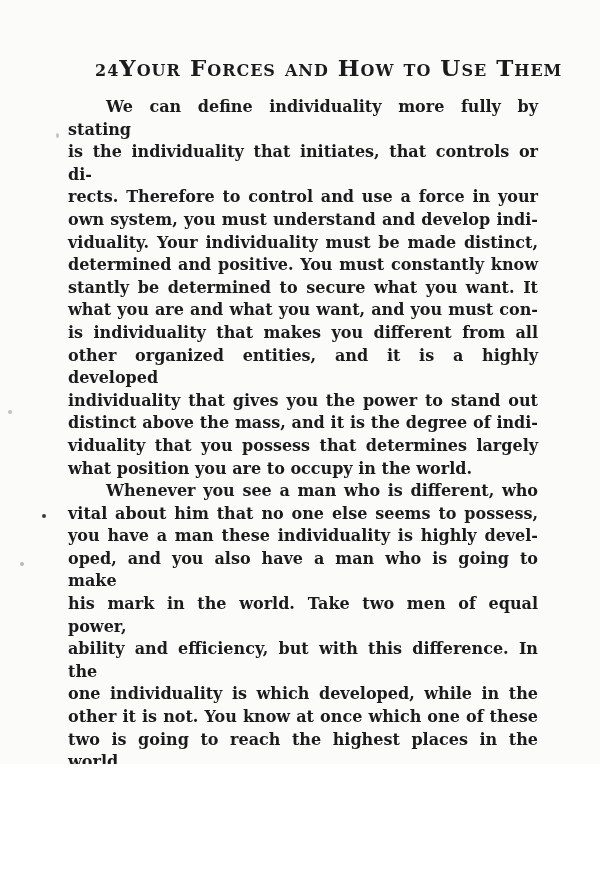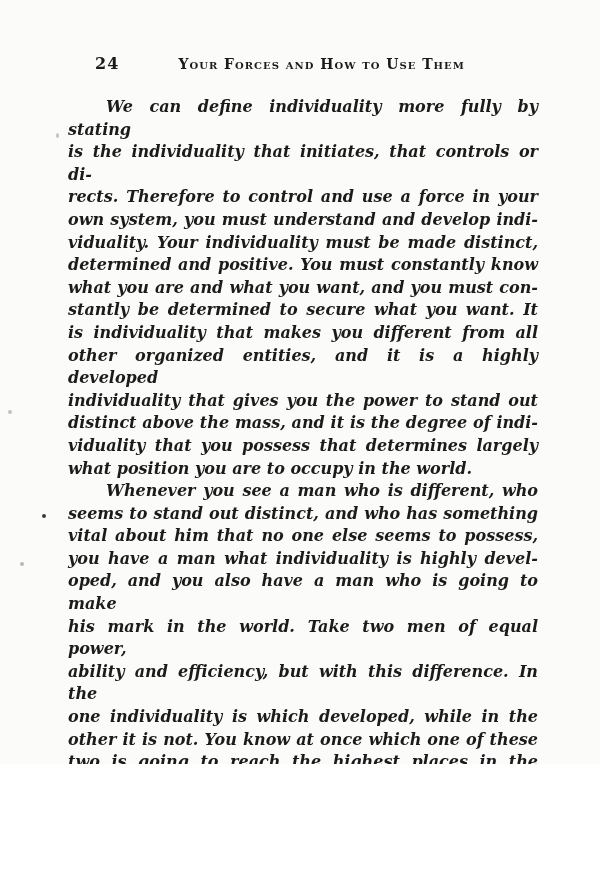--- a/index.html
+++ b/index.html
@@ -25,40 +25,39 @@
   .page-number {
     margin-left: 27px;
     font-size: 16px;
     letter-spacing: 1px;
   }
   .running-title {
     flex: 1;
     text-align: center;
     padding-right: 14px;
     font-variant: small-caps;
-    font-size: 14px;
+    font-size: 23px;
     letter-spacing: 1px;
     white-space: nowrap;
   }
   
   .text-block {
     position: absolute;
     top: 96px;
     left: 68px;
     width: 470px;
     font-size: 16px;
     line-height: 22.6px;
     font-weight: bold;
   }
   .para { margin: 0; }
   .ln {
     display: block;
     text-align: justify;
     text-align-last: justify;
-    font-style: italic;
   }
   .ln.first { text-indent: 38px; }
   .ln.plast { text-align-last: left; }
   
   .speck { position: absolute; border-radius: 50%; }
   .speck.s1 { left: 42px;  top: 514px; width: 4px; height: 4px; background: #3a3a3a; }
   .speck.s2 { left: 3px;   top: 782px; width: 7px; height: 4px; background: #4a4a4a; border-radius: 1px; }
   .speck.s3 { left: 5px;   top: 788px; width: 5px; height: 3px; background: #6a6a6a; border-radius: 1px; }
   .speck.s4 { left: 8px;   top: 410px; width: 4px; height: 4px; background: #c2c2c2; }
   .speck.s5 { left: 20px;  top: 562px; width: 4px; height: 4px; background: #b8b8b8; }
@@ -76,34 +75,33 @@
   </div>
 
   <div class="text-block">
     <div class="para">
       <span class="ln first">We can define individuality more fully by stating</span>
       <span class="ln">is the individuality that initiates, that controls or di-</span>
       <span class="ln">rects.  Therefore to control and use a force in your</span>
       <span class="ln">own system, you must understand and develop indi-</span>
       <span class="ln">viduality.  Your individuality must be made distinct,</span>
       <span class="ln">determined and positive.  You must constantly know</span>
+      <span class="ln">stantly be determined to secure what you want.  It</span>
       <span class="ln">what you are and what you want, and you must con-</span>
-      <span class="ln">stantly be determined to secure what you want.  It</span>
       <span class="ln">is individuality that makes you different from all</span>
       <span class="ln">other organized entities, and it is a highly developed</span>
       <span class="ln">individuality that gives you the power to stand out</span>
       <span class="ln">distinct above the mass, and it is the degree of indi-</span>
       <span class="ln">viduality that you possess that determines largely</span>
       <span class="ln plast">what position you are to occupy in the world.</span>
     </div>
     <div class="para">
       <span class="ln first">Whenever you see a man who is different, who</span>
-      <span class="ln">seems to stand out distinct, and who has something</span>
       <span class="ln">vital about him that no one else seems to possess,</span>
-      <span class="ln">you have a man what individuality is highly devel-</span>
+      <span class="ln">you have a man these individuality is highly devel-</span>
       <span class="ln">oped, and you also have a man who is going to make</span>
       <span class="ln">his mark in the world.  Take two men of equal power,</span>
       <span class="ln">ability and efficiency, but with this difference.  In the</span>
       <span class="ln">one individuality is which developed, while in the</span>
       <span class="ln">other it is not.  You know at once which one of these</span>
       <span class="ln">two is going to reach the highest places in the world</span>
       <span class="ln">of achievement; and the reason is that the one who</span>
       <span class="ln">possesses individuality, lives above mind and body,</span>
 
     </div>

